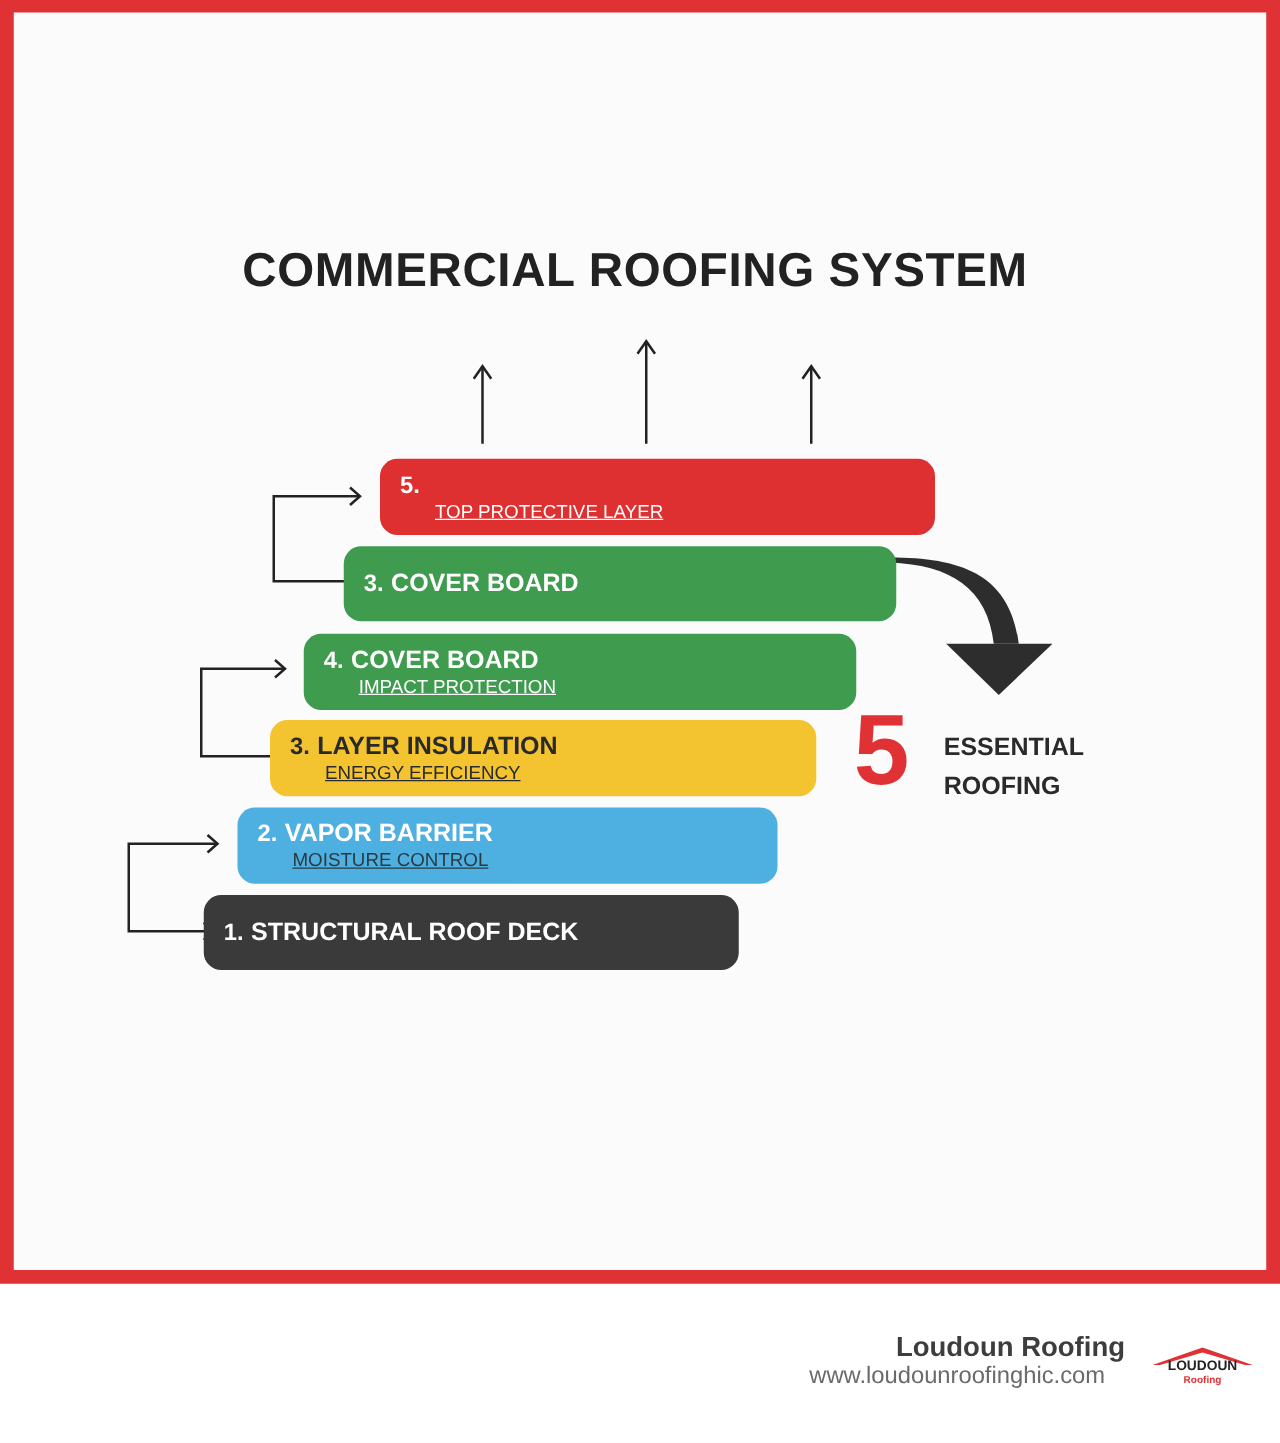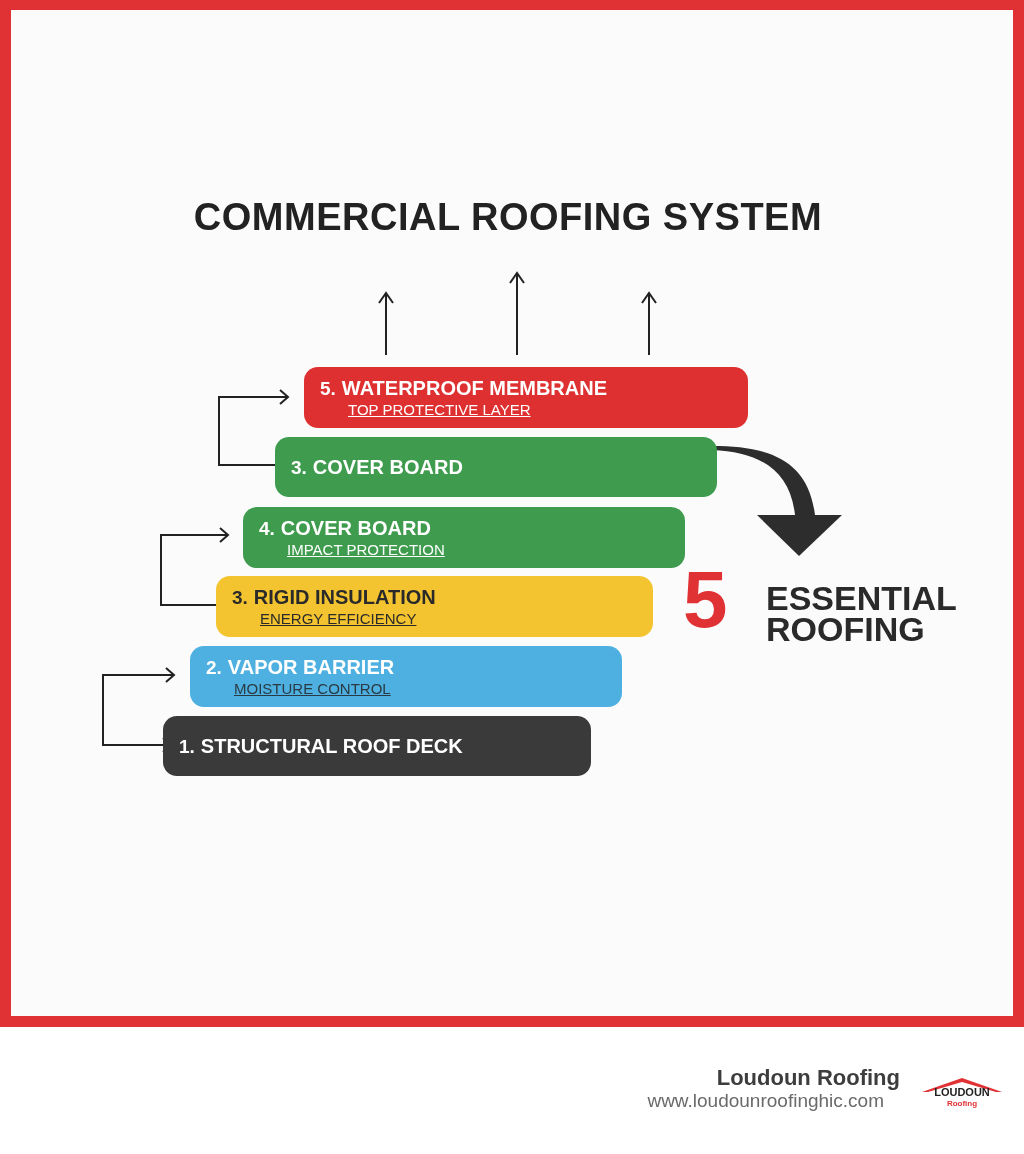--- a/index.html
+++ b/index.html
@@ -13,21 +13,21 @@
   .layer .sub { font-size:15px; margin-left:28px; margin-top:1px;text-decoration:underline; }
   .l5 { left:304px; top:367px; width:444px; height:61px; background:#de3030; color:#fff; }
   .l3b { left:275px; top:437px; width:442px; height:60px; background:#3f9b4e; color:#fff; }
   .l4 { left:243px; top:507px; width:442px; height:61px; background:#3f9b4e; color:#fff; }
   .l3 { left:216px; top:576px; width:437px; height:61px; background:#f4c430; color:#2a2a2a; }
   .l2 { left:190px; top:646px; width:432px; height:61px; background:#4eb0e0; color:#fff; }
   .l2 .sub { color:#2a3a44; }
   .l1 { left:163px; top:716px; width:428px; height:60px; background:#3a3a3a; color:#fff; }
   svg.overlay { position:absolute; left:0; top:0; width:1024px; height:1027px; }
   .five { position:absolute; left:683px; top:560px; font-size:80px; font-weight:bold; color:#e03234; line-height:1; }
-  .ess { position:absolute; left:755px; top:583px; font-size:34px; font-weight:bold; color:#2a2a2a; line-height:31px;margin-left:11px; }
+  .ess { position:absolute; left:755px; top:583px; font-size:20px; font-weight:bold; color:#2a2a2a; line-height:31px; }
   .footer-name { position:absolute; right:124px; top:1065px; font-size:22px; font-weight:bold; color:#3d3d3d; }
   .footer-url { position:absolute; right:140px; top:1090px; font-size:19px; color:#6a6a6a; }
   .logo { position:absolute; left:920px; top:1075px; width:84px; height:36px; }
 </style>
 </head>
 <body>
 
 <div class="frame"></div>
 
 <div class="title">COMMERCIAL ROOFING SYSTEM</div>
@@ -67,41 +67,40 @@
 
   <g>
     <path d="M712,446 C770,446 808,460 815,515 L795,515 C790,470 760,452 712,450 Z" fill="#2d2d2d"></path>
     <polygon points="757,515 842,515 799,556" fill="#2d2d2d"></polygon>
   </g>
 </svg>
 
 <div class="layer l5">
   <div class="row">
       <span class="num">5.</span>
-      <span class="name">WATERPROOF MEMBRANE</span>
     </div>
   <div class="sub">TOP PROTECTIVE LAYER</div>
 </div>
 <div class="layer l3b">
   <div class="row">
       <span class="num">3.</span>
       <span class="name">COVER BOARD</span>
     </div>
 </div>
 <div class="layer l4">
   <div class="row">
       <span class="num">4.</span>
       <span class="name">COVER BOARD</span>
     </div>
   <div class="sub">IMPACT PROTECTION</div>
 </div>
 <div class="layer l3">
   <div class="row">
       <span class="num">3.</span>
-      <span class="name">RIGID INSULATION</span>
+      <span class="name">LAYER INSULATION</span>
     </div>
   <div class="sub">ENERGY EFFICIENCY</div>
 </div>
 <div class="layer l2">
   <div class="row">
       <span class="num">2.</span>
       <span class="name">VAPOR BARRIER</span>
     </div>
   <div class="sub">MOISTURE CONTROL</div>
 </div>

